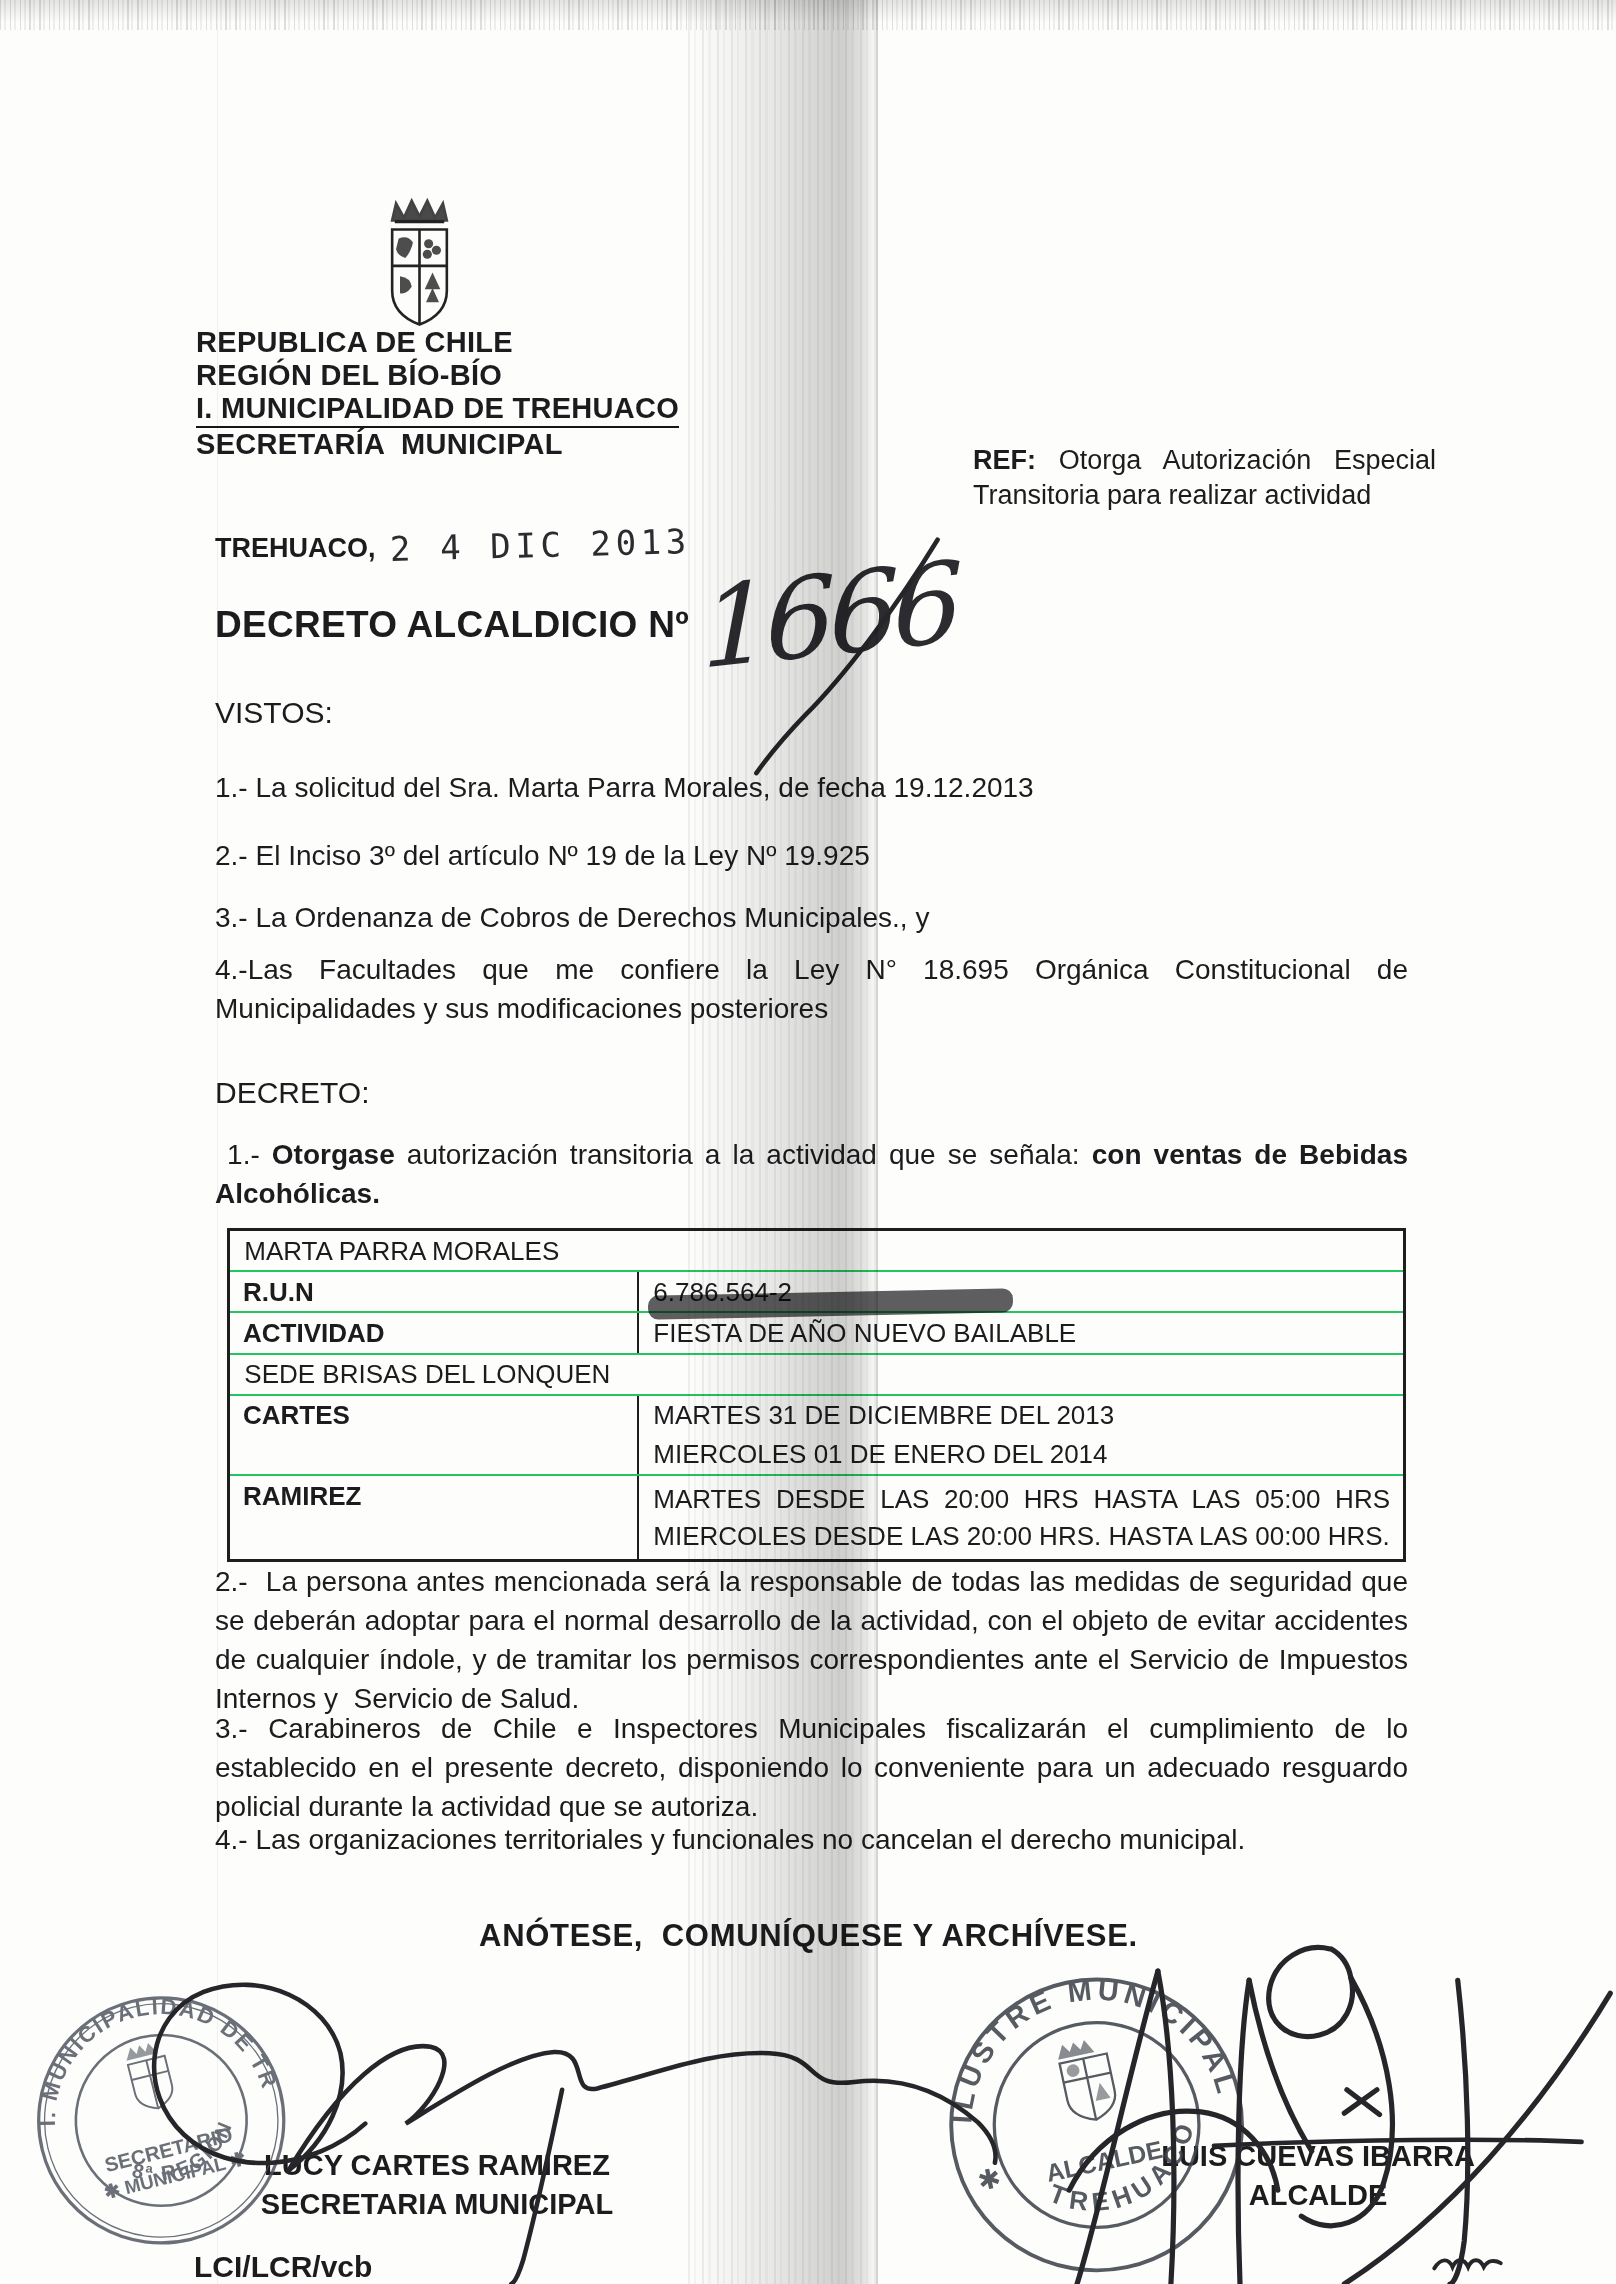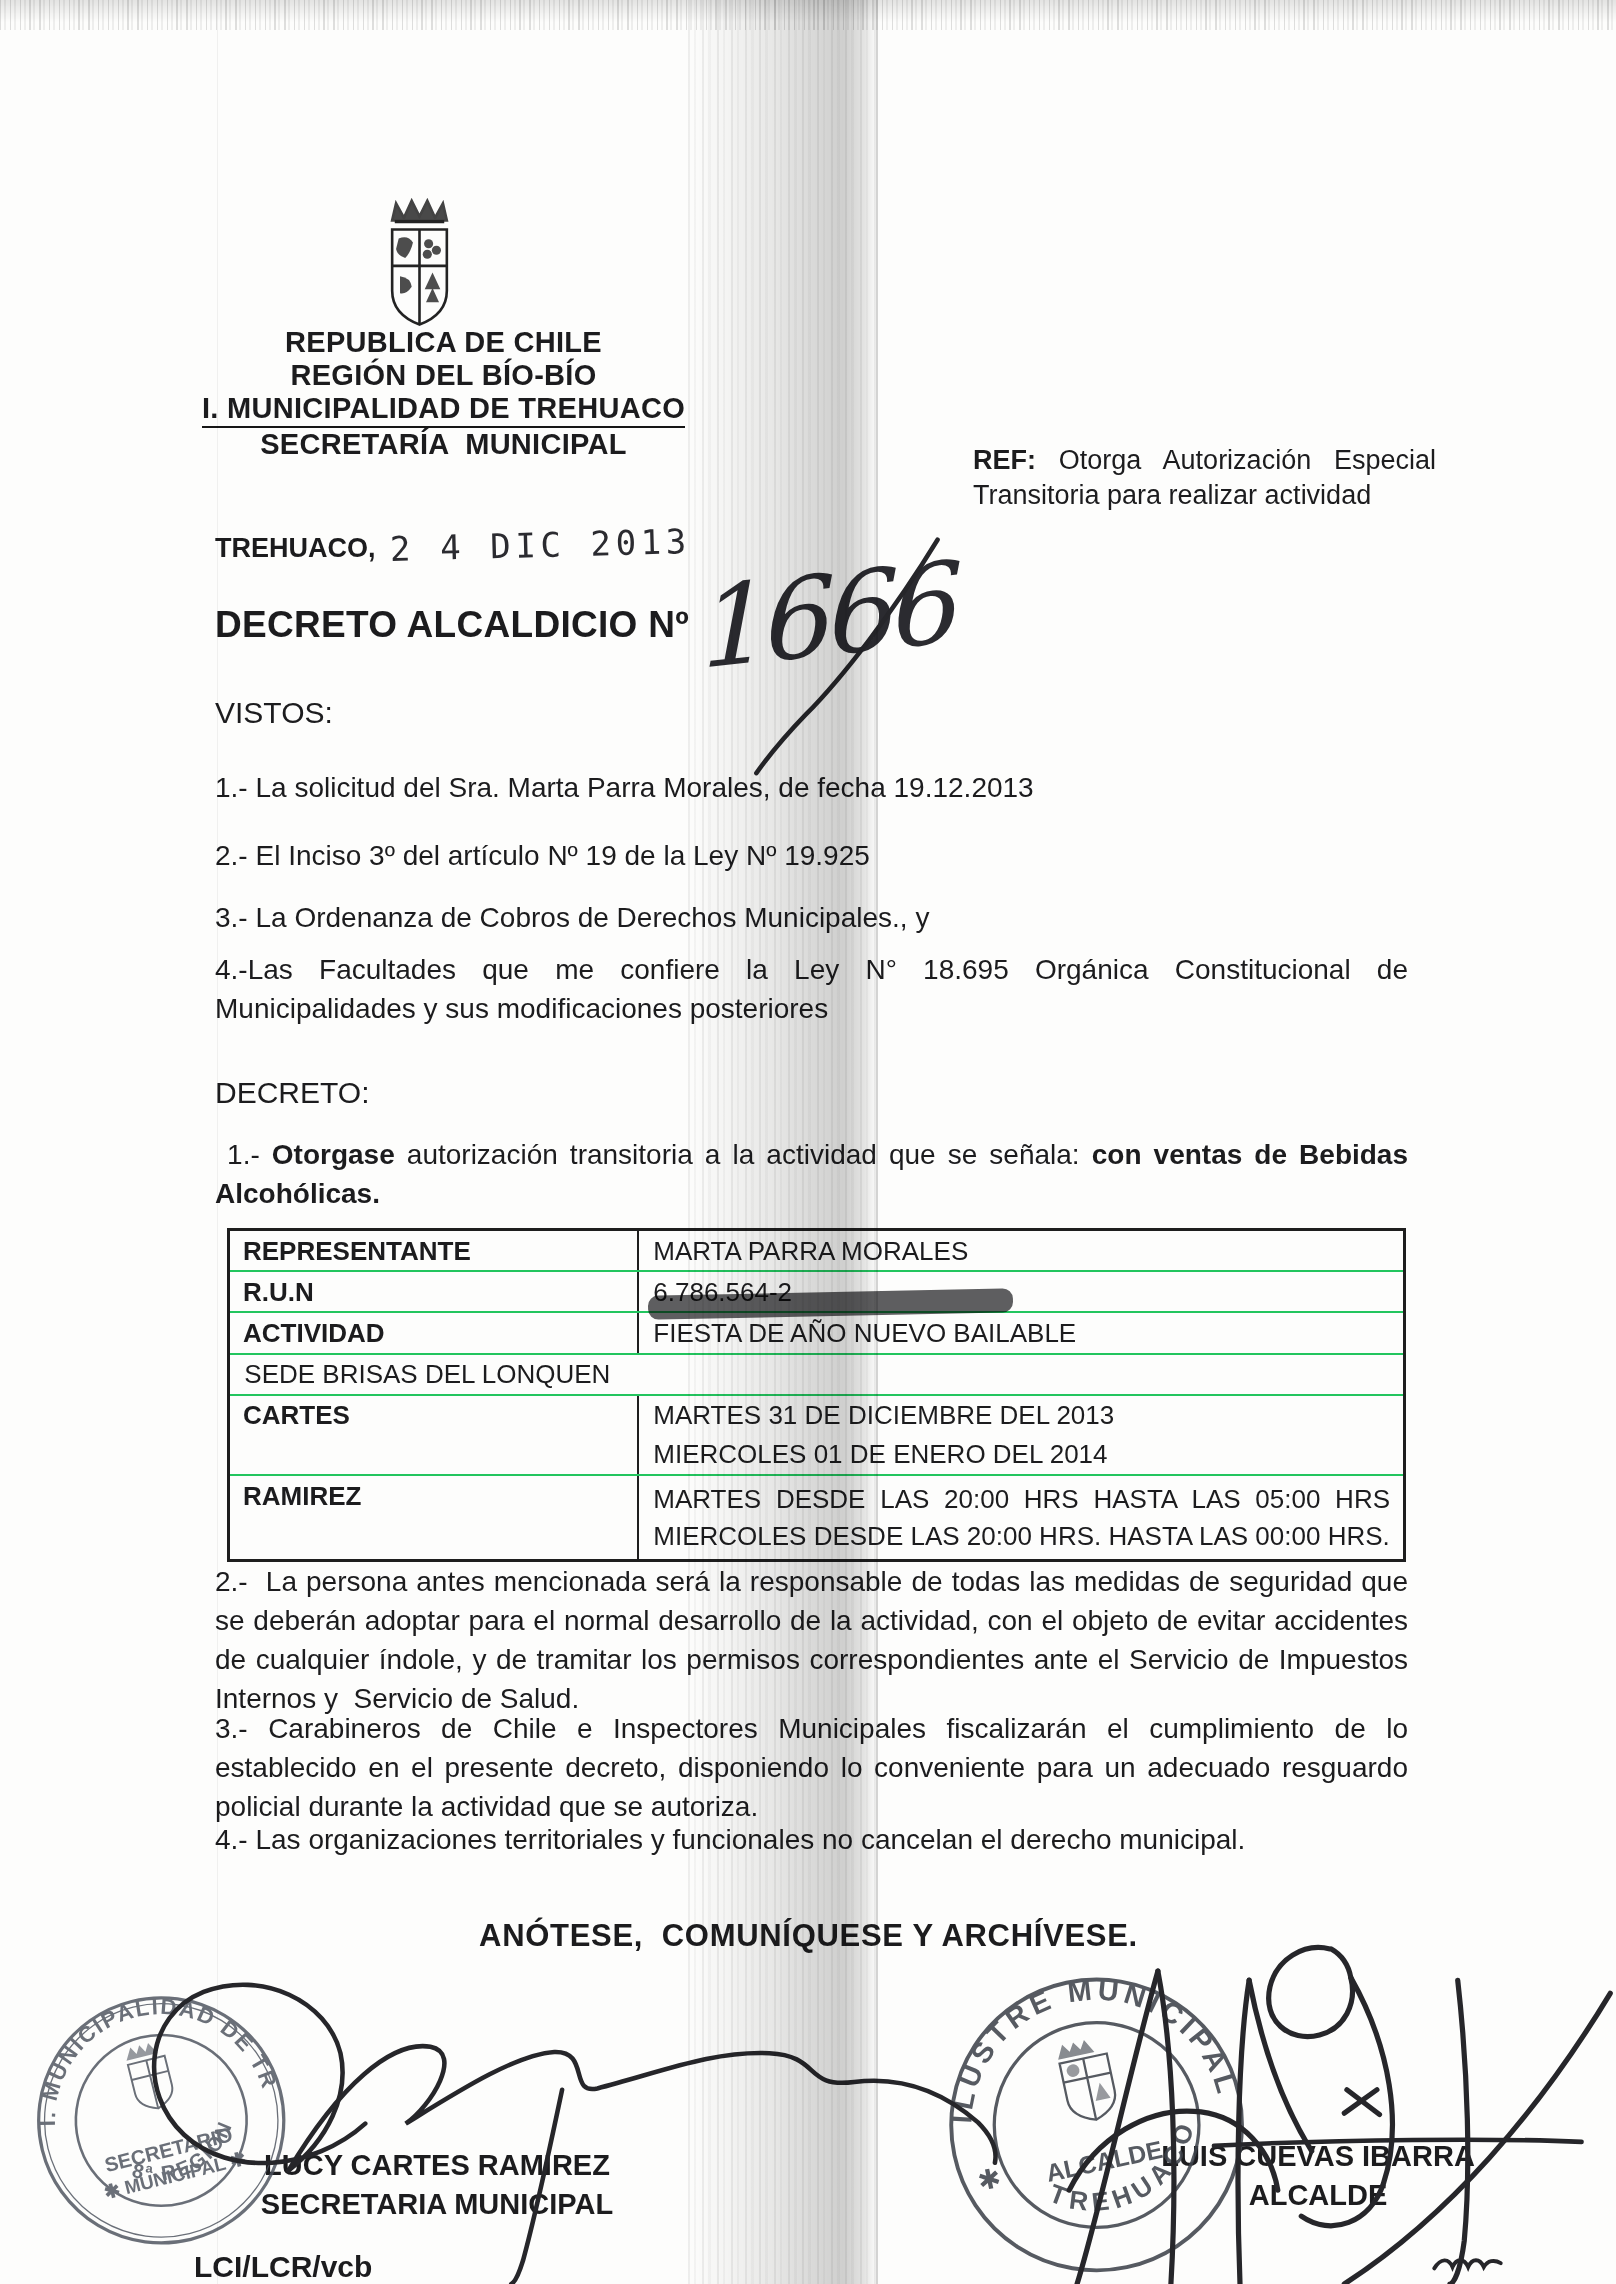--- a/index.html
+++ b/index.html
@@ -2,21 +2,21 @@
 <html style="font-size:10.4px"><head>
 <meta charset="utf-8">
 <style>
   html,body{margin:0;padding:0;background:#9a9a9a;}
   .page{position:relative;width:1617px;height:2284px;background:#fdfdfc;overflow:hidden;
         font-family:"Liberation Sans",sans-serif;color:#1c1c1e;}
   .abs{position:absolute;}
   .pre{white-space:pre-wrap;}
   .just{text-align:justify;}
   
-  .hdr-text{left:196px;top:326px;width:495px;text-align:center;font-weight:bold;
+  .hdr-text{left:196px;top:326px;width:495px;font-weight:bold;
             font-size:29px;line-height:33px;letter-spacing:0.3px;}
   .hdr-line3{display:inline-block;border-bottom:2.6px solid #161616;padding-bottom:1.3px;}
   
   .ref{left:973px;top:443px;width:463px;font-size:27px;line-height:35px;}
   .ref b{font-weight:bold;}
   
   .city{left:215px;top:533px;font-size:27px;font-weight:bold;}
   .datestamp{left:390px;top:525px;font-size:34px;letter-spacing:4.6px;color:#2b2b30;
              transform:rotate(-1.5deg);font-family:"DejaVu Sans Mono","Liberation Mono",monospace;}
   
@@ -109,21 +109,20 @@
   <div class="abs body-t" style="left:215px;top:898px;">3.- La Ordenanza de  Cobros de Derechos Municipales., y</div>
   <div class="abs body-t just w-full" style="left:215px;top:950px;">4.-Las Facultades que me confiere la Ley N° 18.695 Orgánica Constitucional de Municipalidades y sus modificaciones posteriores</div>
 
   <div class="abs h2" style="left:215px;top:1076px;">DECRETO:</div>
   <div class="abs body-t just w-full" style="left:215px;top:1135px;">
     <span class="pre"> 1.- </span><b>Otorgase</b><span> autorización transitoria a la actividad que se señala: </span><b>con ventas de Bebidas Alcohólicas.</b>
   </div>
 
   <div class="abs dtable">
     <div class="trow">
-      <div class="tcell-l">REPRESENTANTE</div>
       <div class="tcell-v">MARTA PARRA MORALES</div>
     </div>
     <div class="trow">
       <div class="tcell-l">R.U.N</div>
       <div class="tcell-v">
         <span>6.786.564-2</span>
         <span class="redaction"></span>
       </div>
     </div>
     <div class="trow">

